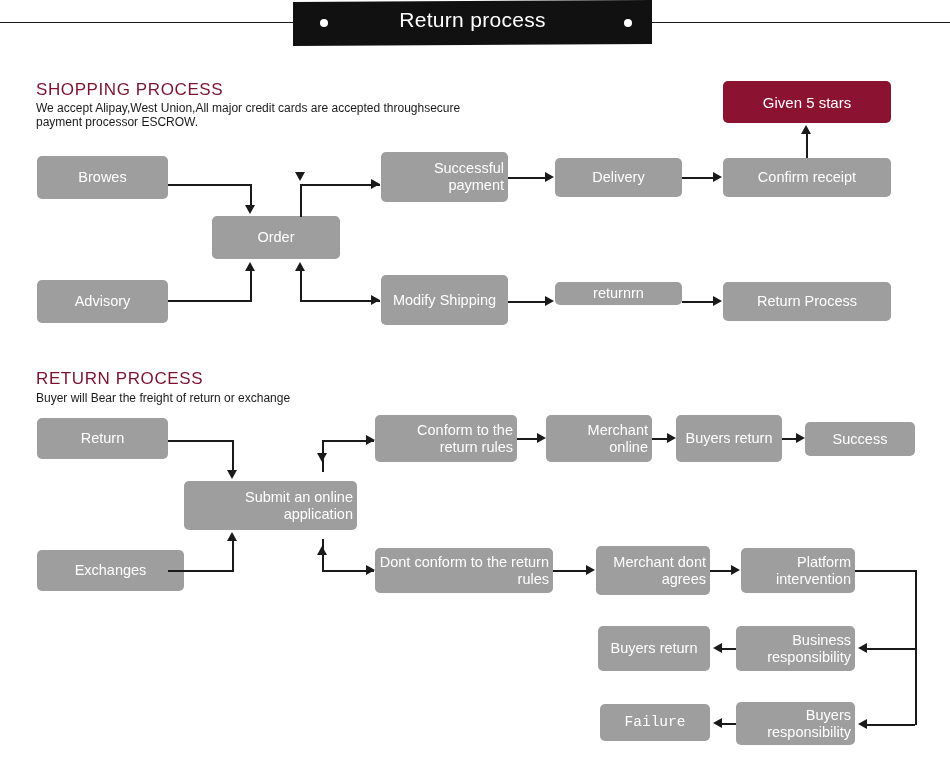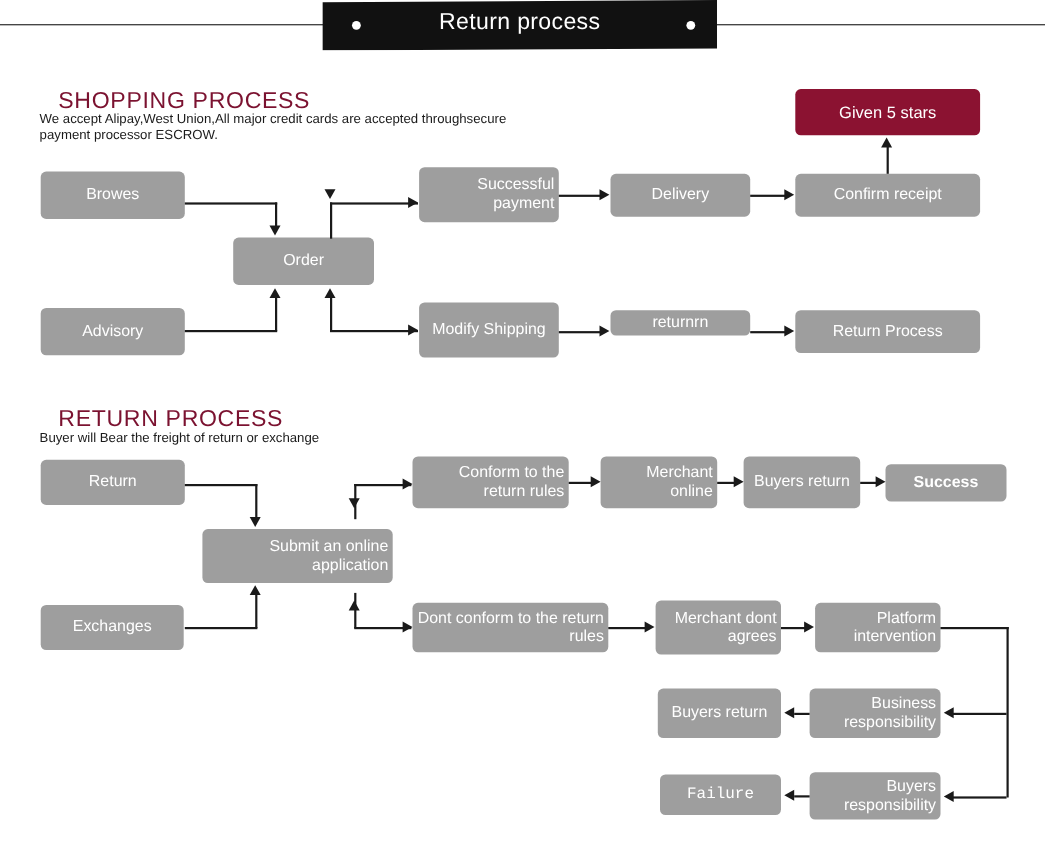--- a/index.html
+++ b/index.html
@@ -58,24 +58,23 @@
     border-radius: 50%;
     background: #ffffff;
   }
   .banner-dot.left { left: 27px; }
   .banner-dot.right { left: 331px; }
 
   
   .section-title {
     position: absolute;
     color: #7b1230;
-    font-size: 21px;
+    font-size: 17px;
     letter-spacing: .6px;
     font-family: "Liberation Sans", sans-serif;
-    margin-left: 17px;
   }
   .section-note {
     position: absolute;
     color: #1a1a1a;
     font-size: 12px;
     line-height: 14px;
     font-family: "Liberation Sans", sans-serif;
   }
 
   
@@ -191,26 +190,26 @@
   <div class="arrow right" style="left:545px; top:296px;"></div>
 
   <div class="line h" style="left:682px; top:301px; width:32px;"></div>
   <div class="arrow right" style="left:713px; top:296px;"></div>
 
   <div class="section-title" style="left:36px; top:369px;">RETURN PROCESS</div>
   <div class="section-note" style="left:36px; top:391px; width:450px;">Buyer will Bear the freight of return or exchange</div>
 
   <div class="box" style="left:37px; top:418px; width:131px; height:41px;">Return</div>
   <div class="box" style="left:184px; top:481px; width:173px; height:49px;">Submit an online application</div>
-  <div class="box" style="left:37px; top:550px; width:130px; height:41px;">Exchanges</div>
+  <div class="box" style="left:37px; top:550px; width:147px; height:41px;">Exchanges</div>
 
   <div class="box" style="left:375px; top:415px; width:142px; height:47px;">Conform to the return rules</div>
   <div class="box" style="left:546px; top:415px; width:106px; height:47px;">Merchant online</div>
   <div class="box" style="left:676px; top:415px; width:106px; height:47px;">Buyers return</div>
-  <div class="box" style="left:805px; top:422px; width:110px; height:34px;font-weight:bold;">Success</div>
+  <div class="box" style="left:805px; top:422px; width:110px; height:34px;">Success</div>
 
   <div class="box" style="left:375px; top:548px; width:178px; height:45px;">Dont conform to the return rules</div>
   <div class="box" style="left:596px; top:546px; width:114px; height:49px;">Merchant dont agrees</div>
   <div class="box" style="left:741px; top:548px; width:114px; height:45px;">Platform intervention</div>
 
   <div class="box" style="left:598px; top:626px; width:112px; height:45px;">Buyers return</div>
   <div class="box" style="left:736px; top:626px; width:119px; height:45px;">Business responsibility</div>
 
   <div class="box" style="left:600px; top:704px; width:110px; height:37px;font-family:Liberation Mono, monospace;">Failure</div>
   <div class="box" style="left:736px; top:702px; width:119px; height:43px;">Buyers responsibility</div>

